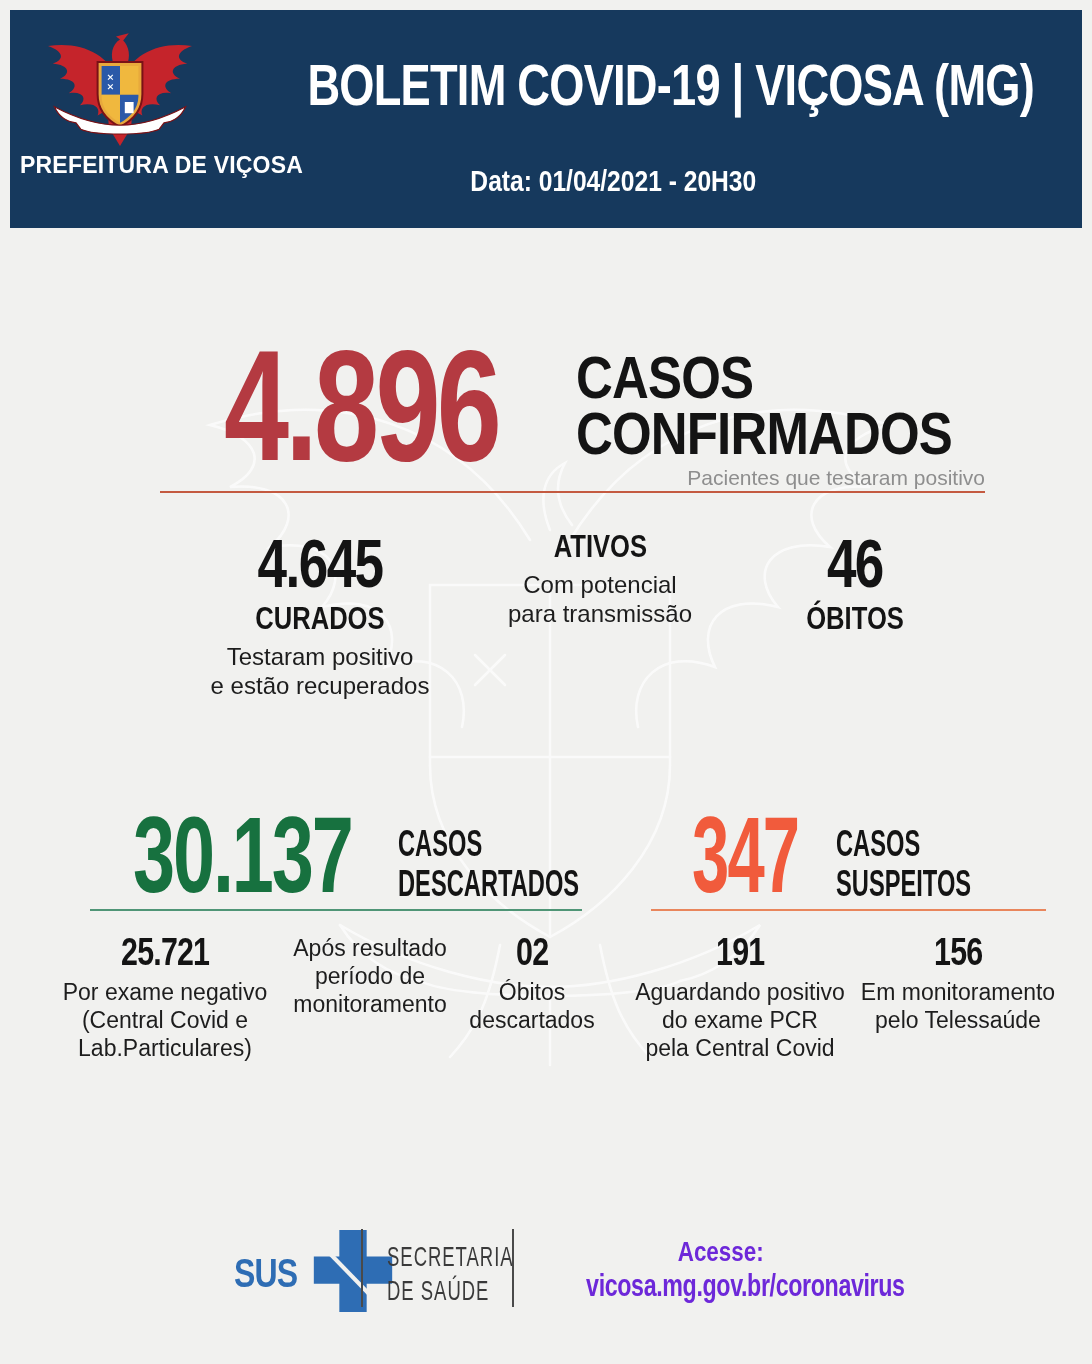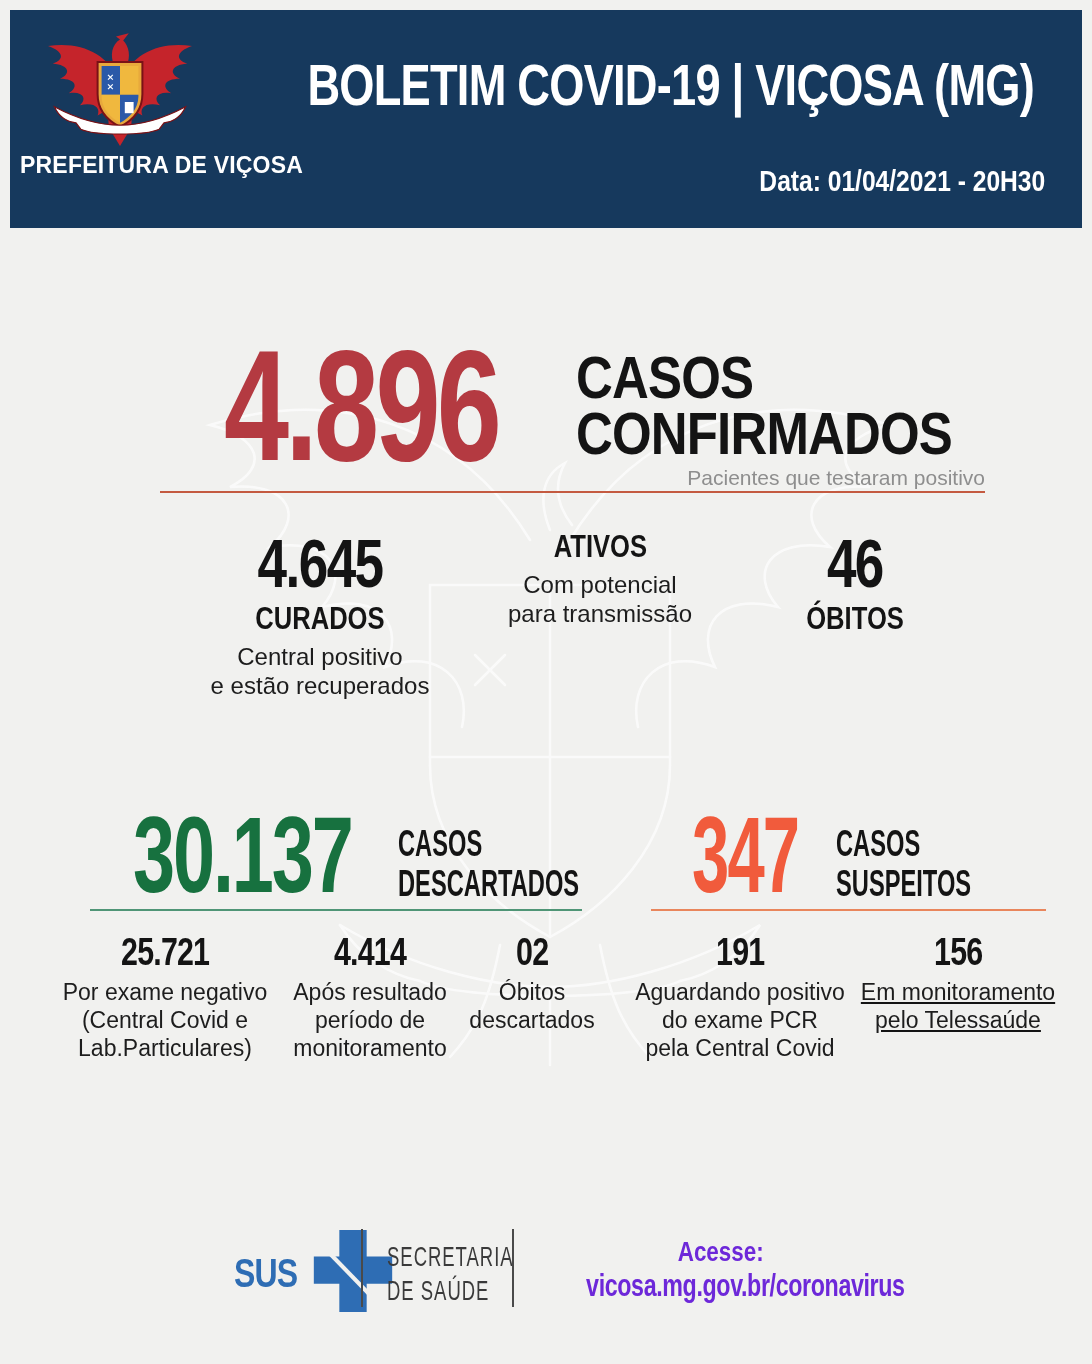--- a/index.html
+++ b/index.html
@@ -13,21 +13,21 @@
   
   .header{position:absolute;left:10px;top:10px;right:10px;height:218px;background:#16395d;}
   .logo-emblem{position:absolute;left:20px;top:20px;width:180px;height:120px;}
   .logo-caption{
     position:absolute;left:10px;top:142px;width:204px;text-align:center;
     color:#ffffff;font-weight:bold;font-size:23px;letter-spacing:.2px;white-space:nowrap;
   }
   .header-title{position:absolute;left:195px;right:5px;top:44px;text-align:center;color:#ffffff;}
   .header-title .cond{display:inline-block;transform:scaleX(.78);transform-origin:center top;
     font-size:58px;font-weight:bold;letter-spacing:-1px;white-space:nowrap;line-height:62px;}
-  .header-date{position:absolute;left:140px;right:5px;top:154px;text-align:right;color:#ffffff;}
+  .header-date{position:absolute;left:140px;right:5px;top:154px;text-align:center;color:#ffffff;}
   .header-date .cond{display:inline-block;transform:scaleX(.82);transform-origin:center top;
     font-size:30px;font-weight:bold;white-space:nowrap;line-height:34px;}
   
   .conf-number{
     position:absolute;left:224px;top:330px;color:#b43a41;font-weight:bold;
     font-size:158px;line-height:150px;letter-spacing:-5px;white-space:nowrap;
     transform:scaleX(.74);transform-origin:left top;
   }
   .conf-label{
     position:absolute;left:576px;top:350px;color:#141414;font-weight:bold;
@@ -59,21 +59,21 @@
     transform:scaleX(.62);transform-origin:left top;}
   .susp-label{position:absolute;left:836px;top:824px;color:#141414;font-weight:bold;
     font-size:37px;line-height:40px;white-space:nowrap;
     transform:scaleX(.64);transform-origin:left top;}
   
   .substat{position:absolute;top:930px;text-align:center;color:#141414;}
   .ss-1{left:35px;width:260px;}
   .ss-2{left:245px;width:250px;}
   .ss-3{left:412px;width:240px;}
   .ss-4{left:600px;width:280px;}
-  .ss-5{left:838px;width:240px;text-decoration:underline;}
+  .ss-5{left:838px;width:240px;}
   .ss-value .cond{display:inline-block;transform:scaleX(.8);transform-origin:center top;
     font-size:38px;line-height:44px;font-weight:bold;letter-spacing:-1px;white-space:nowrap;}
   .ss-desc{font-size:23px;line-height:28px;color:#1d1d1d;margin-top:4px;}
   
   .sus-text{position:absolute;left:234px;top:1252px;color:#2e6db4;font-weight:bold;
     font-size:40px;line-height:42px;letter-spacing:-1px;
     transform:scaleX(.8);transform-origin:left top;}
   .sus-cross{position:absolute;left:312px;top:1227px;width:82px;height:88px;}
   .footer-div{position:absolute;top:1229px;width:2px;height:78px;background:#4a4a4a;}
   .fd-1{left:361px;}.fd-2{left:512px;}
@@ -140,21 +140,21 @@
     <span>CASOS</span><br>
     <span>CONFIRMADOS</span>
   </div>
   <div class="conf-subtitle">Pacientes que testaram positivo</div>
   <div class="rule rule-red"></div>
 
   <div class="stat stat-1">
     <div class="stat-value"><span class="cond">4.645</span></div>
     <div class="stat-label"><span class="cond">CURADOS</span></div>
     <div class="stat-desc">
-      <span>Central positivo</span><br>
+      <span>Testaram positivo</span><br>
       <span>e estão recuperados</span>
     </div>
   </div>
   <div class="stat stat-2">
     <div class="stat-label"><span class="cond">ATIVOS</span></div>
     <div class="stat-desc">
       <span>Com potencial</span><br>
       <span>para transmissão</span>
     </div>
   </div>
@@ -172,21 +172,20 @@
 
   <div class="substat ss-1">
     <div class="ss-value"><span class="cond">25.721</span></div>
     <div class="ss-desc">
       <span>Por exame negativo</span><br>
       <span>(Central Covid e</span><br>
       <span>Lab.Particulares)</span>
     </div>
   </div>
   <div class="substat ss-2">
-    <div class="ss-value"><span class="cond">4.414</span></div>
     <div class="ss-desc">
       <span>Após resultado</span><br>
       <span>período de</span><br>
       <span>monitoramento</span>
     </div>
   </div>
   <div class="substat ss-3">
     <div class="ss-value"><span class="cond">02</span></div>
     <div class="ss-desc">
       <span>Óbitos</span><br>

